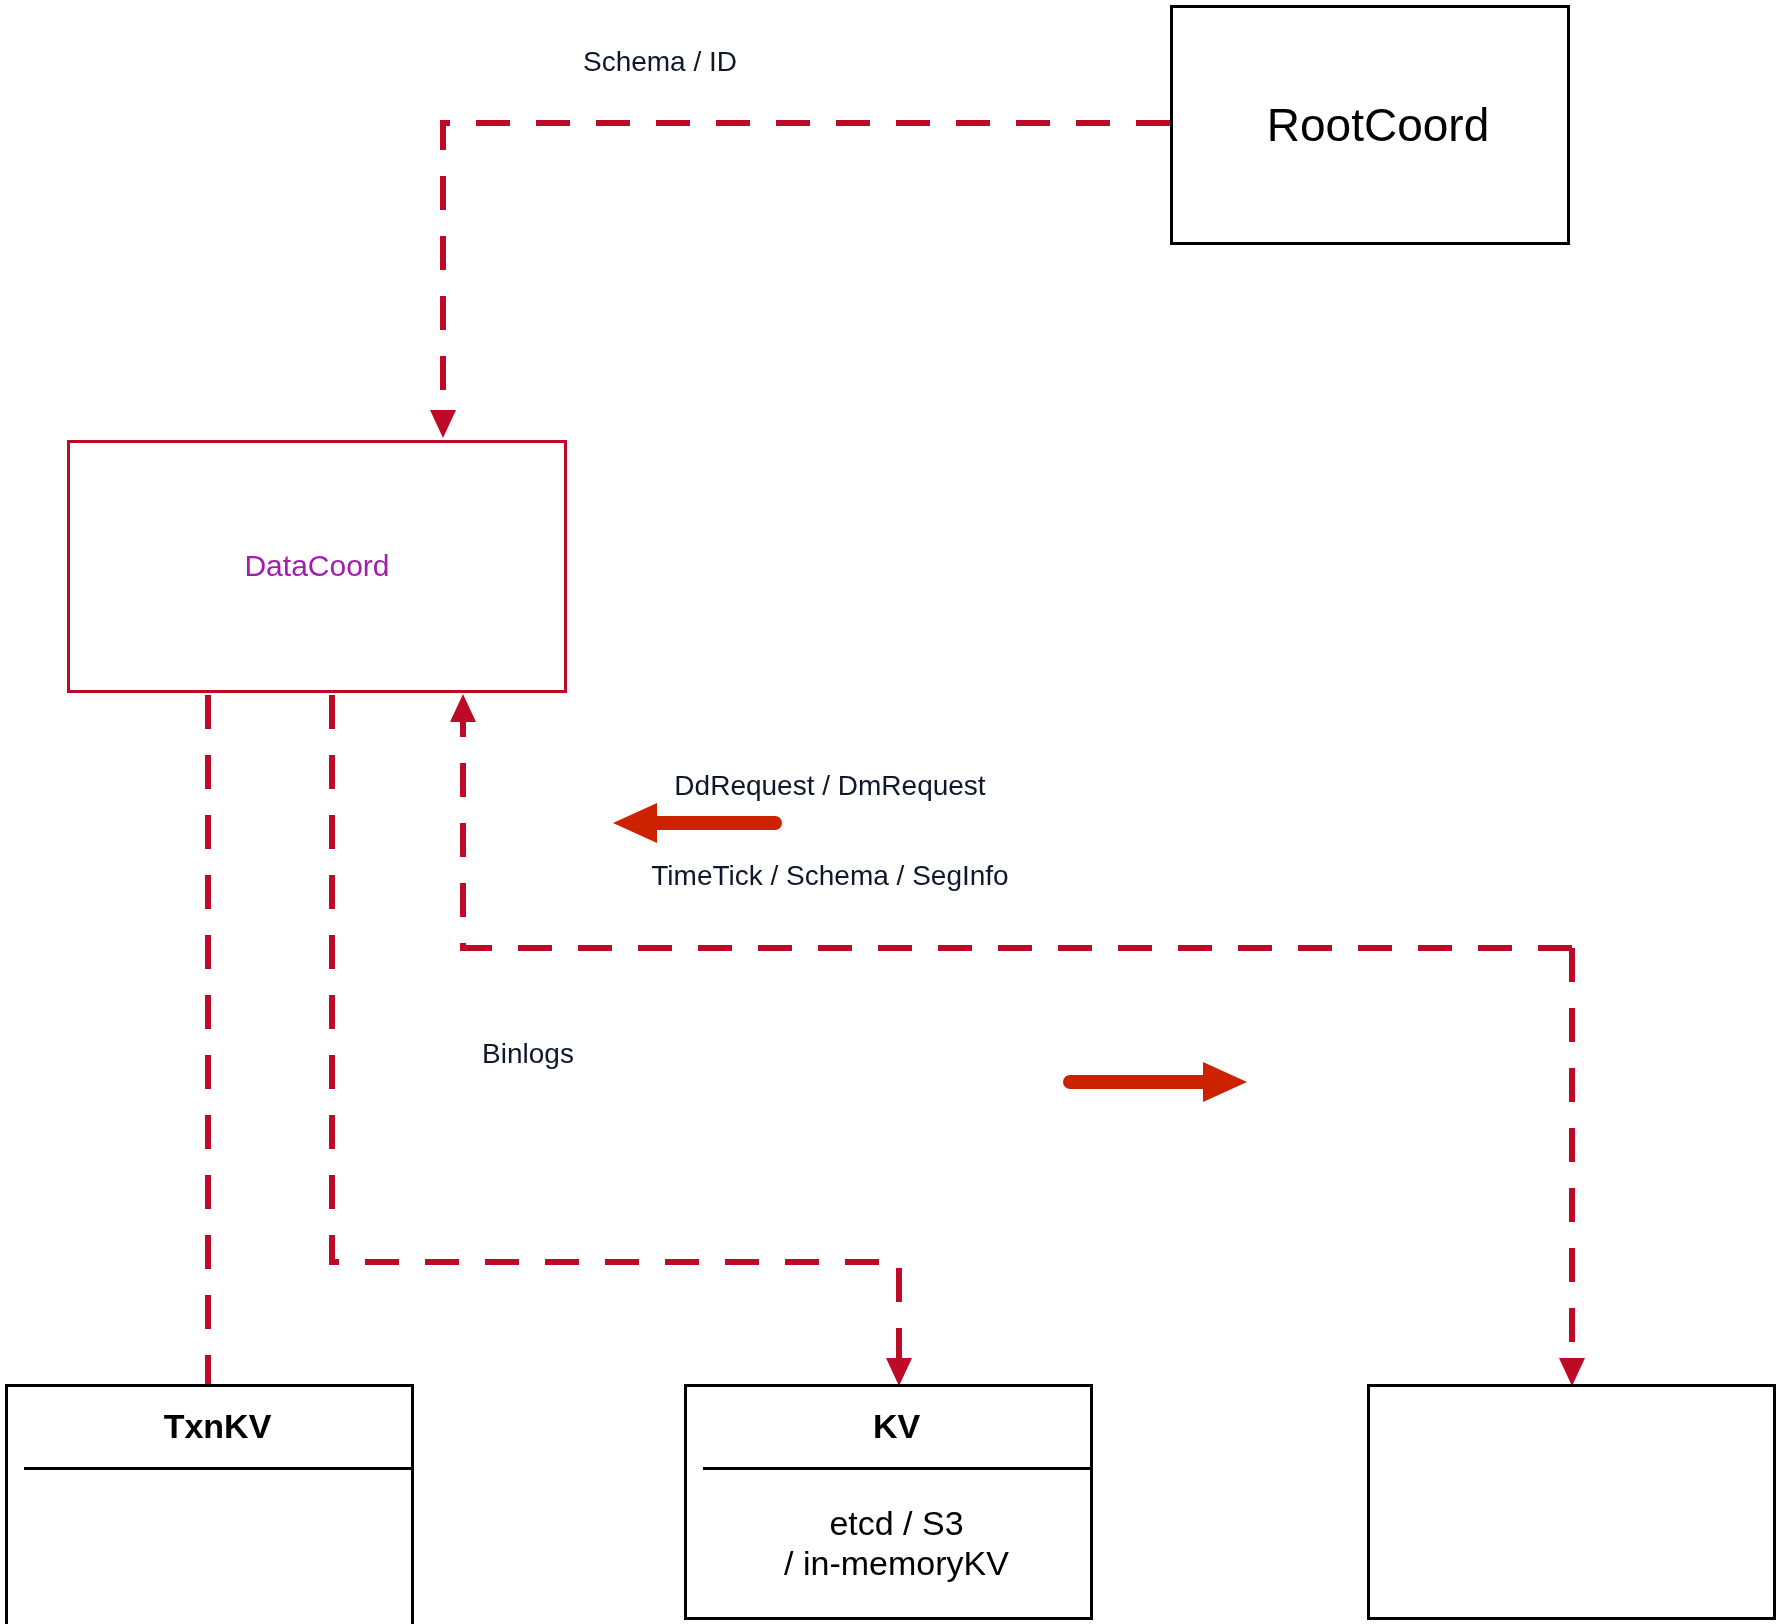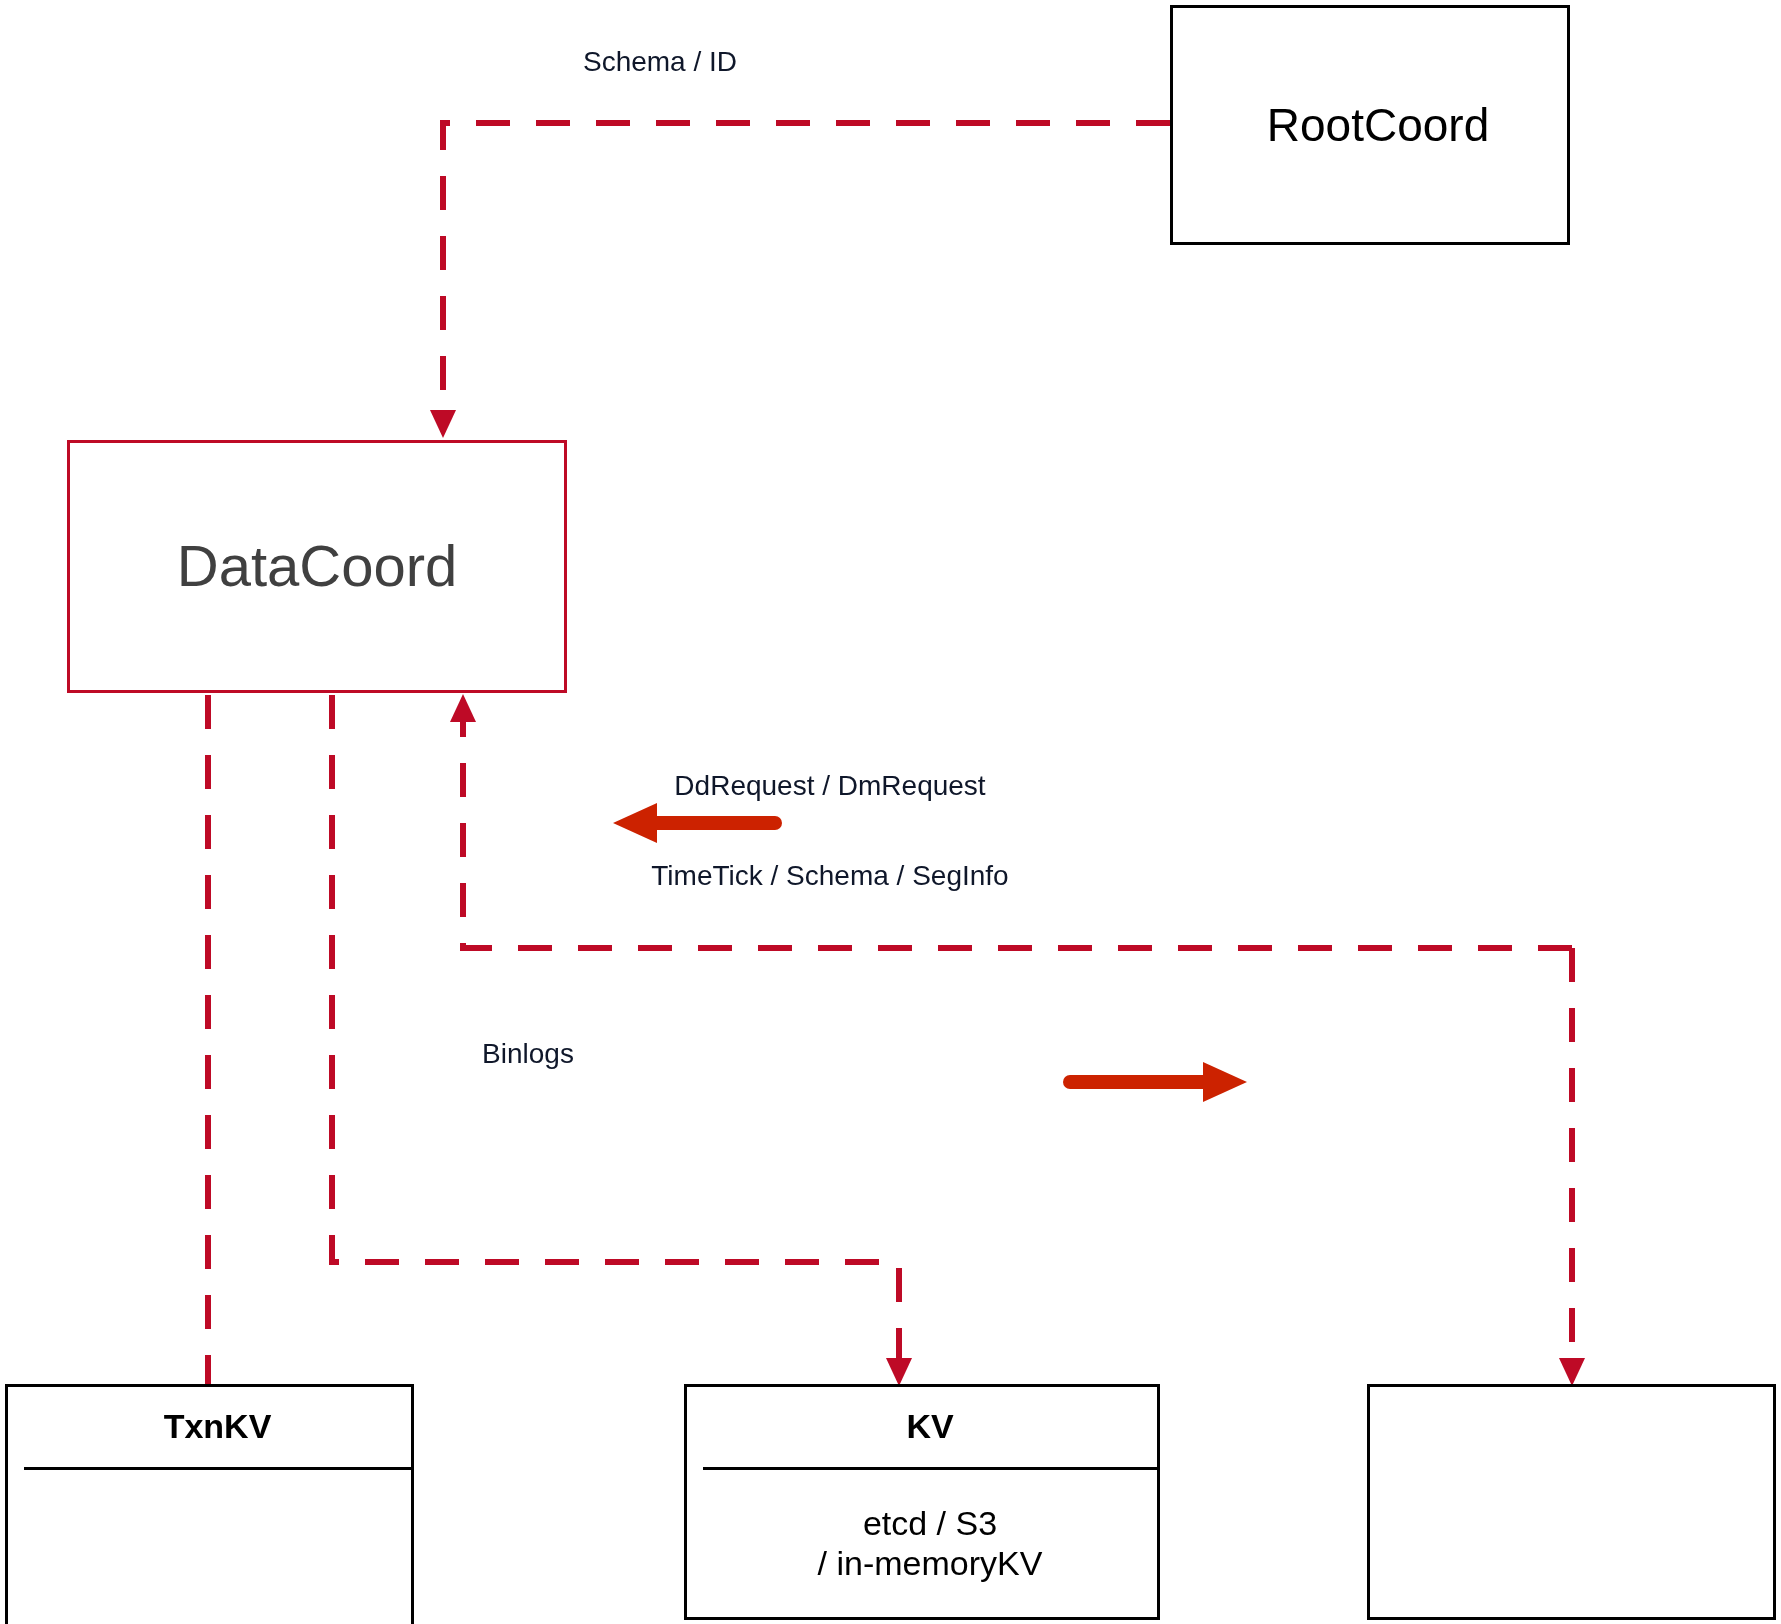--- a/index.html
+++ b/index.html
@@ -48,22 +48,22 @@
     line-height: 1.15;
   }
   .node-title.plain {
     flex: 1 1 auto;
     font-size: 46px;
     color: #000000;
     font-weight: 400;
   }
   .node-title.red-label {
     flex: 1 1 auto;
-    font-size: 58px;
-    color: #404040;
+    font-size: 30px;
+    color: #a21caf;
     font-weight: 400;
   }
   .node-header {
     font-size: 34px;
     font-weight: bold;
     color: #000000;
     border-bottom: 3px solid #000000;
     height: 83px;
     box-sizing: border-box;
   }
@@ -139,21 +139,21 @@
   </div>
 
   <div class="node node-red" id="node-datacoord" style="left: 67px; top: 440px; width: 500px; height: 253px;">
     <div class="node-title red-label">DataCoord</div>
   </div>
 
   <div class="node node-black" id="node-txnkv" style="left: 5px; top: 1384px; width: 409px; height: 256px;">
     <div class="node-title node-header">TxnKV</div>
   </div>
 
-  <div class="node node-black" id="node-kv" style="left: 684px; top: 1384px; width: 476px; height: 236px;">
+  <div class="node node-black" id="node-kv" style="left: 684px; top: 1384px; width: 409px; height: 236px;">
     <div class="node-title node-header">KV</div>
     <div class="node-title node-body">etcd / S3
 / in-memoryKV</div>
   </div>
 
   <div class="node node-black" id="node-msgstream" style="left: 1367px; top: 1384px; width: 409px; height: 236px;">
   </div>
 
   <div class="edge-label center" id="label-schema-id" style="left: 660px; top: 48px;">Schema / ID</div>
 

